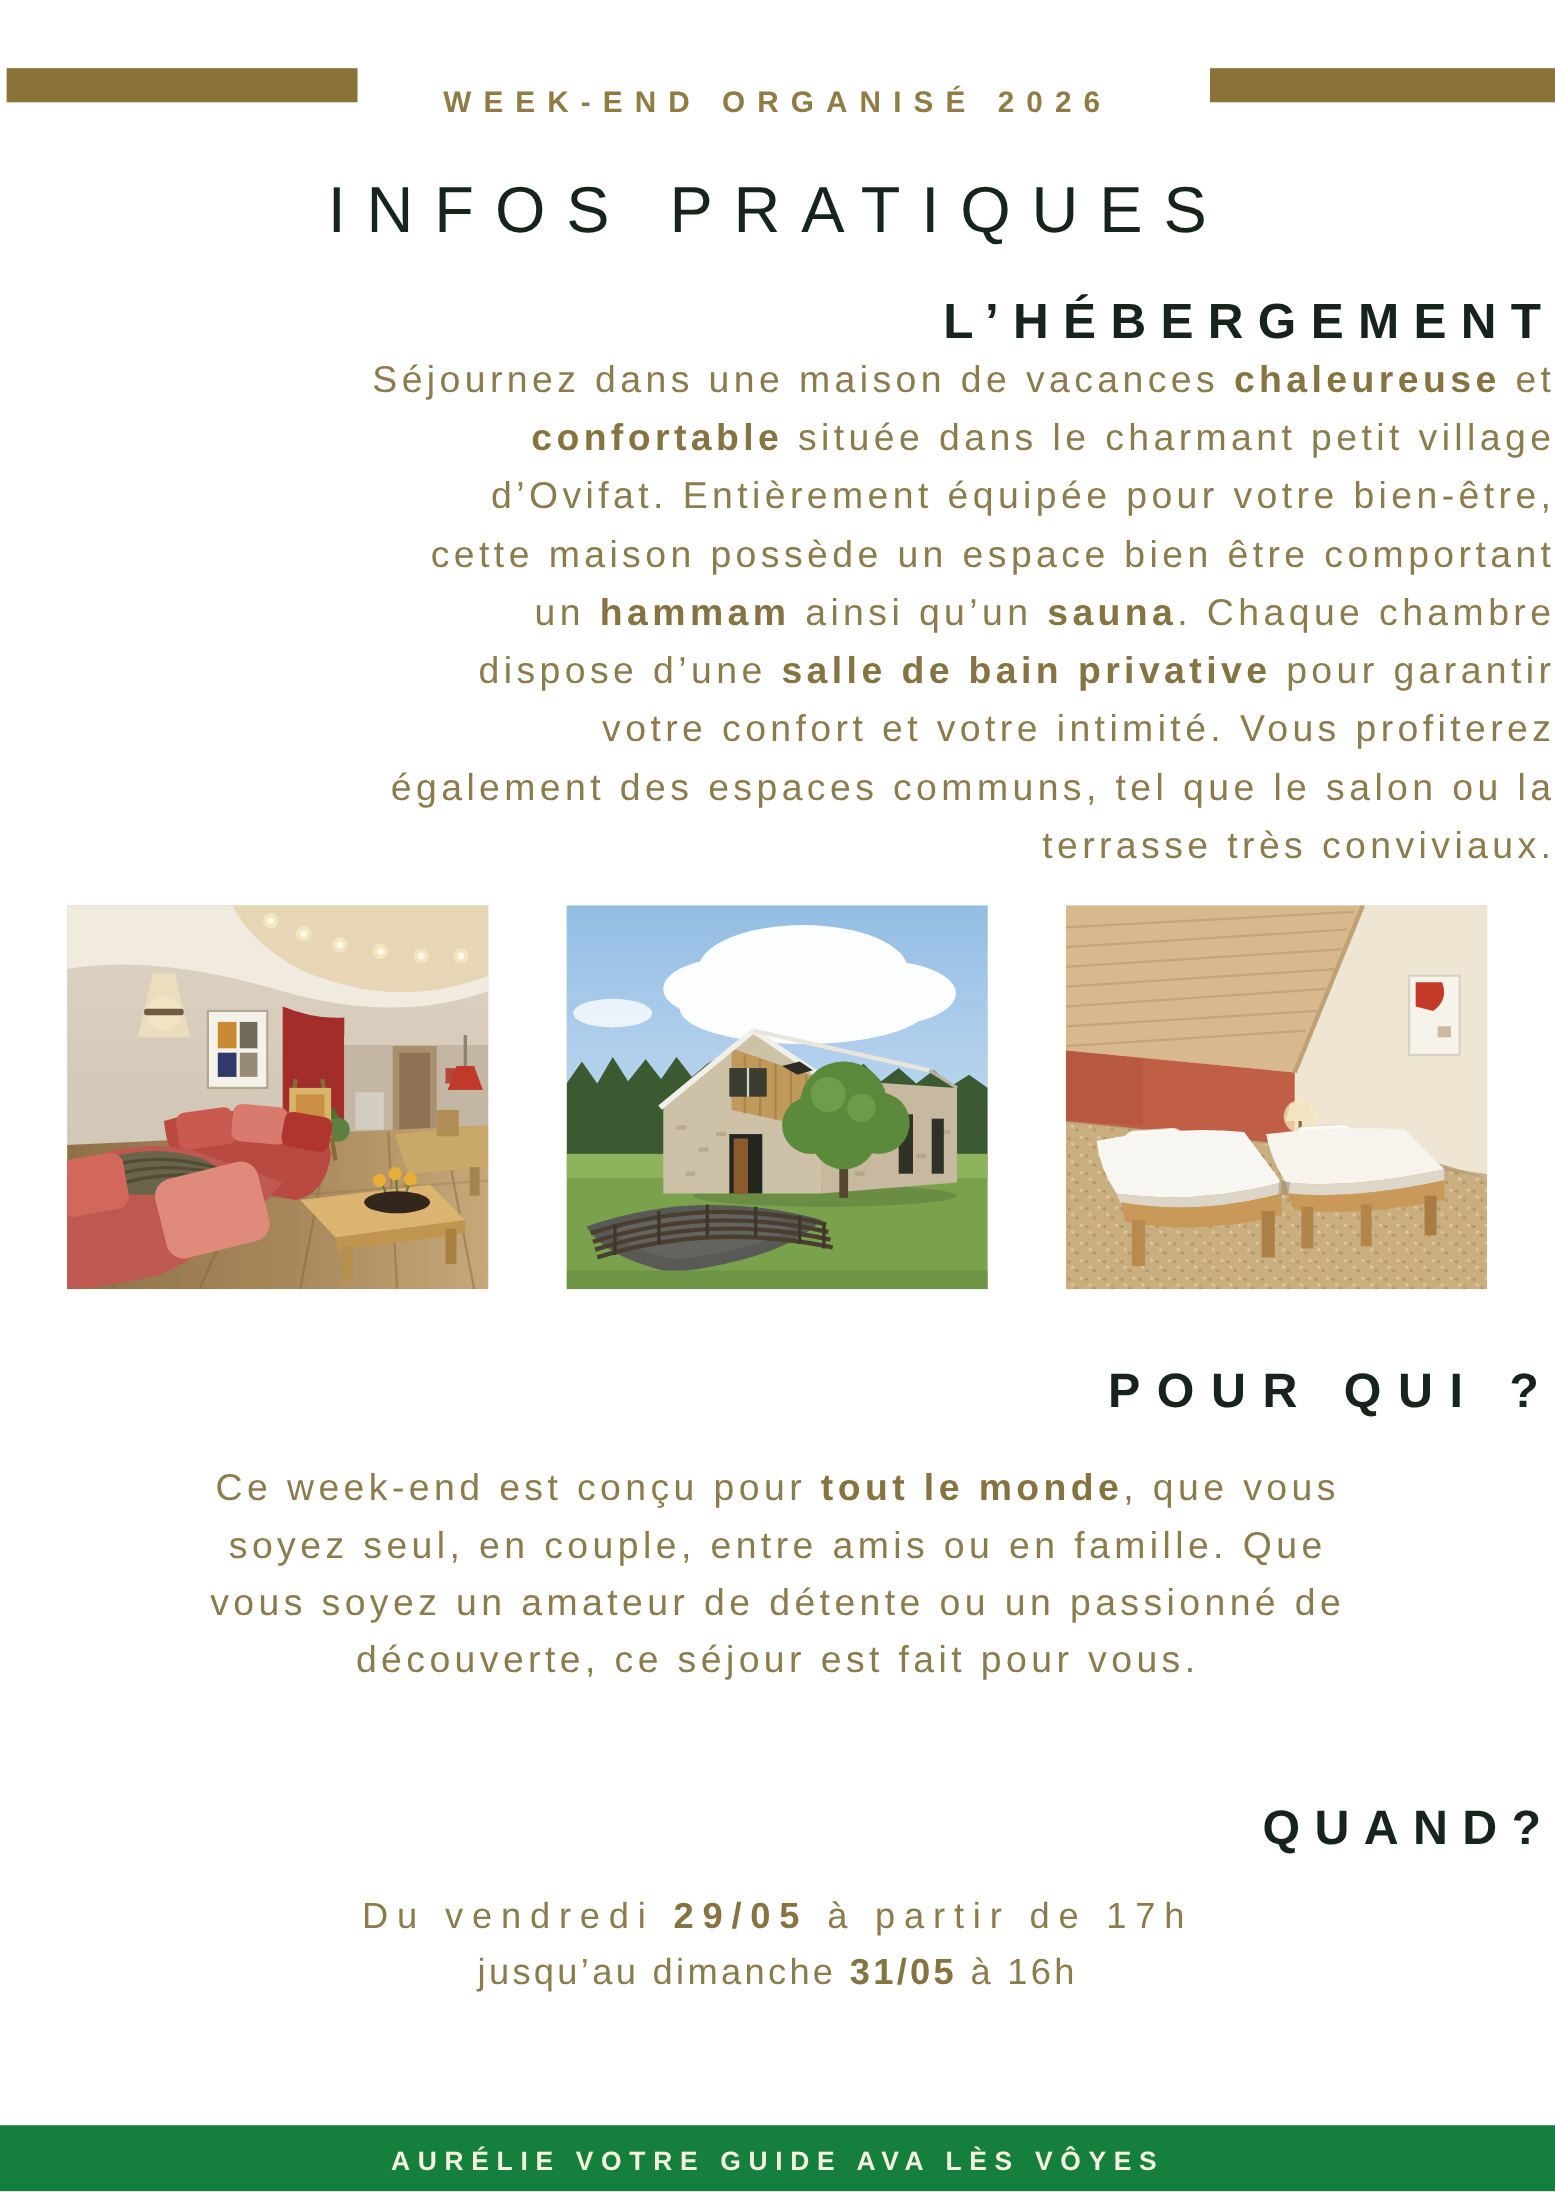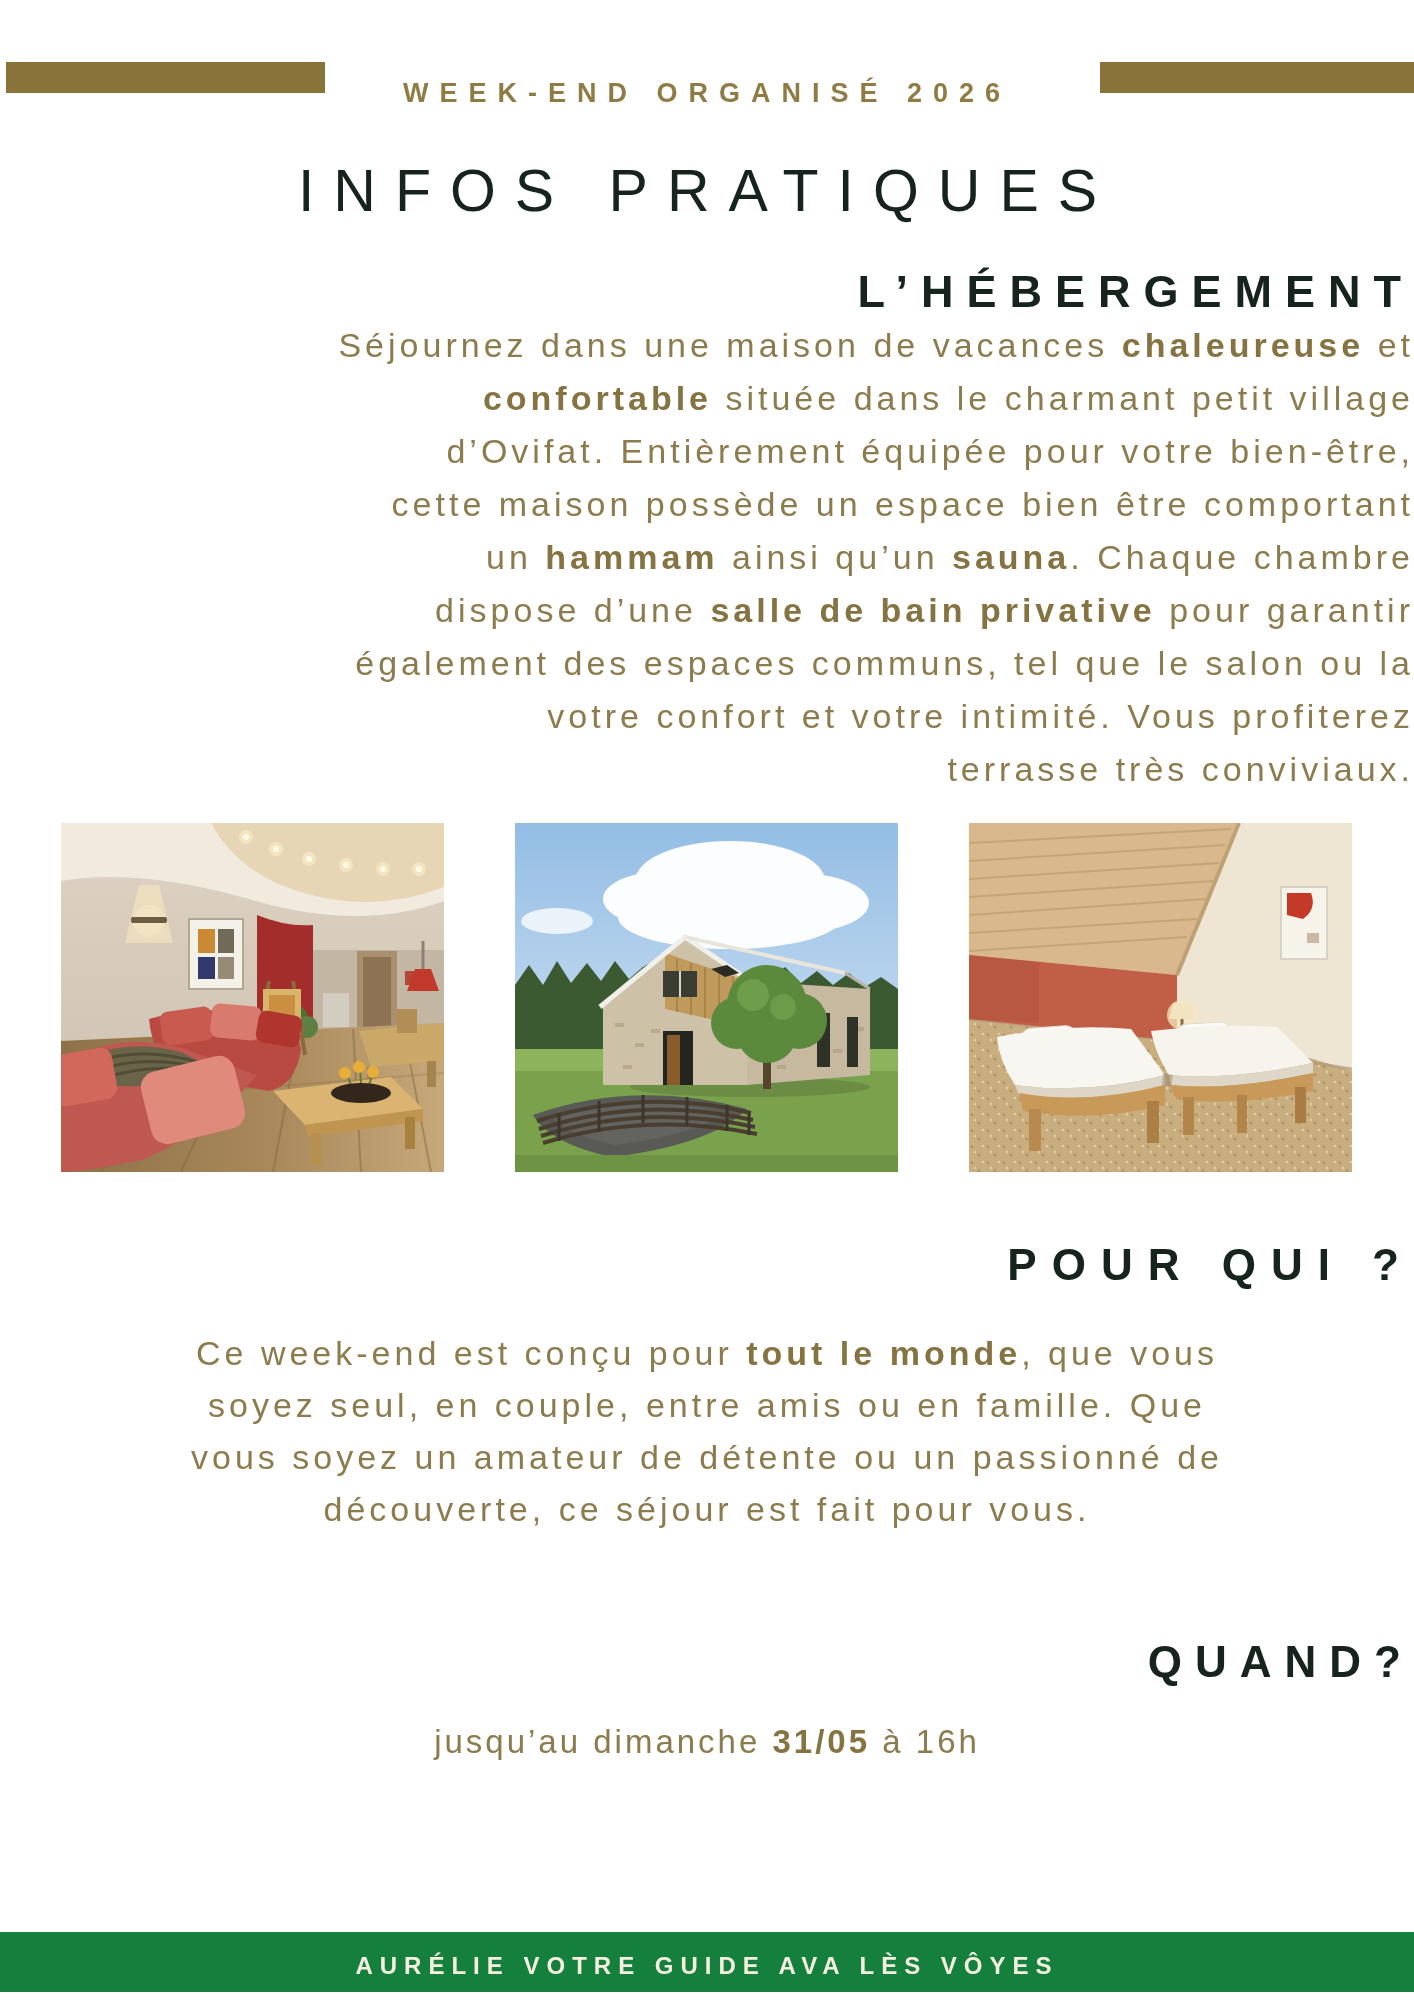--- a/index.html
+++ b/index.html
@@ -59,22 +59,22 @@
 
 <h2 class="sec-heading h-hebergement">L’HÉBERGEMENT</h2>
 
 <div class="body-text p-hebergement">
   <div class="line">Séjournez dans une maison de vacances <b>chaleureuse</b> et</div>
   <div class="line"><b>confortable</b> située dans le charmant petit village</div>
   <div class="line">d’Ovifat. Entièrement équipée pour votre bien-être,</div>
   <div class="line">cette maison possède un espace bien être comportant</div>
   <div class="line">un <b>hammam</b> ainsi qu’un <b>sauna</b>. Chaque chambre</div>
   <div class="line">dispose d’une <b>salle de bain privative</b> pour garantir</div>
+  <div class="line">votre confort et votre intimité. Vous profiterez</div>
   <div class="line">également des espaces communs, tel que le salon ou la</div>
-  <div class="line">votre confort et votre intimité. Vous profiterez</div>
   <div class="line">terrasse très conviviaux.</div>
 </div>
 
 <div class="photo-row">
 
   <figure class="photo">
     <svg viewBox="0 0 383 349" preserveAspectRatio="none">
       <defs>
         <linearGradient id="lr-wall" x1="0" y1="0" x2="0" y2="1">
           <stop offset="0" stop-color="#ded3c4"></stop>
@@ -321,18 +321,19 @@
 <div class="body-text p-pourqui">
   <div class="line">Ce week-end est conçu pour <b>tout le monde</b>, que vous</div>
   <div class="line">soyez seul, en couple, entre amis ou en famille. Que</div>
   <div class="line">vous soyez un amateur de détente ou un passionné de</div>
   <div class="line">découverte, ce séjour est fait pour vous.</div>
 </div>
 
 <h2 class="sec-heading h-quand">QUAND?</h2>
 
 <div class="body-text p-quand">
+  <div class="line line-1">Du vendredi <b>29/05</b> à partir de 17h</div>
   <div class="line line-2">jusqu’au dimanche <b>31/05</b> à 16h</div>
 </div>
 
 <div class="footer-band">
   <div class="footer-text">AURÉLIE VOTRE GUIDE AVA LÈS VÔYES</div>
 </div>
 
 </body></html>

